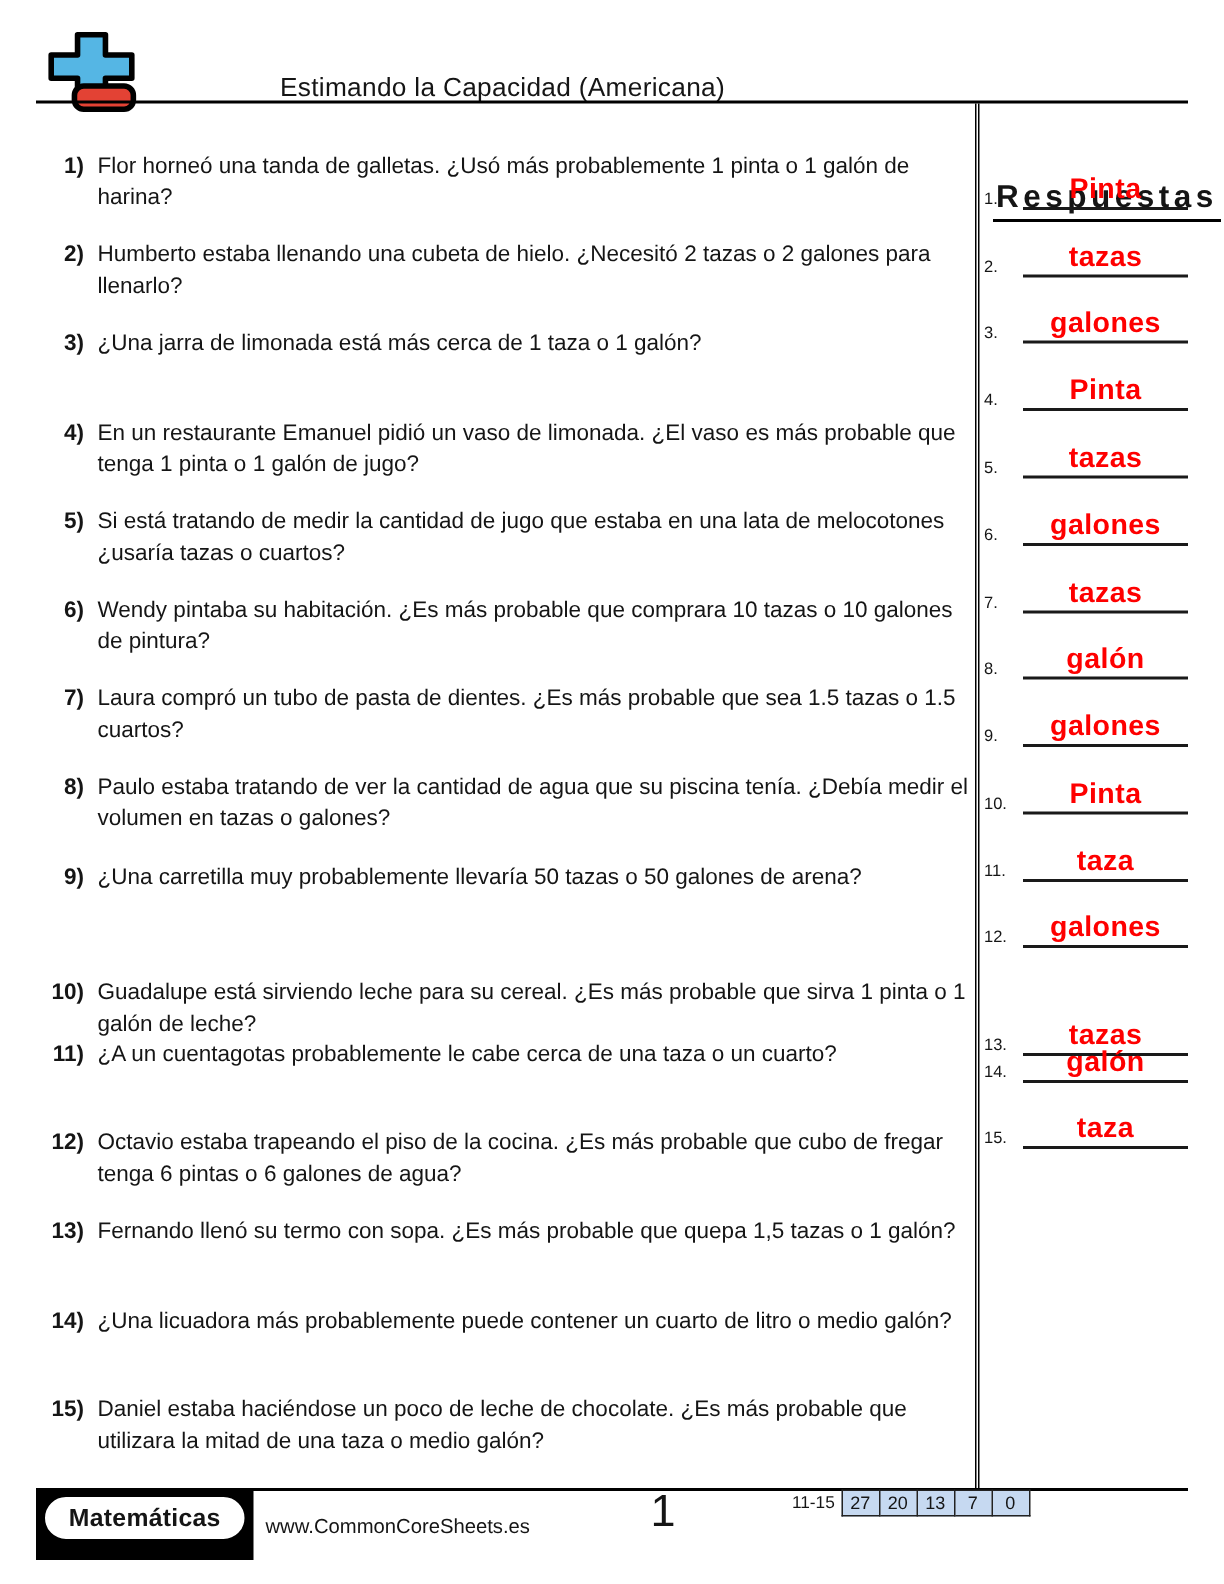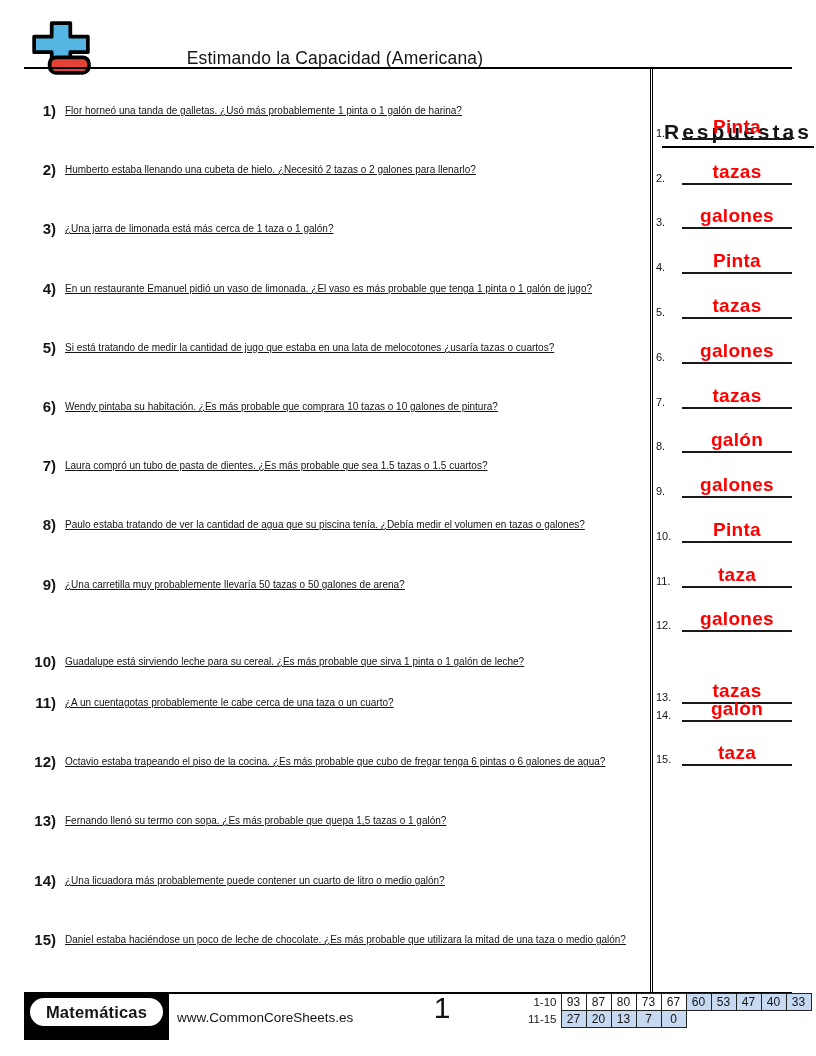--- a/index.html
+++ b/index.html
@@ -23,21 +23,21 @@
   .instruction{position:absolute;left:24px;top:73px;font-size:14.5px;font-weight:bold;}
 
   
   .vsep{position:absolute;left:650px;top:69px;height:924px;width:3px;
         border-left:1.7px solid #000;border-right:1.7px solid #000;}
 
   
   .q{position:absolute;left:24px;width:622px;display:flex;}
   .q-num{width:32px;min-width:32px;text-align:right;font-weight:bold;
          font-size:15px;line-height:21px;margin-right:9px;}
-  .q-text{font-size:10px;line-height:21px;width:581px;text-decoration:underline;}
+  .q-text{font-size:15px;line-height:21px;width:581px;}
 
   
   .answers-title{position:absolute;left:662px;top:76px;width:128px;text-align:center;}
   .answers-title span{display:inline-block;font-size:21px;font-weight:bold;
         letter-spacing:3px;border-bottom:2.2px solid #000;padding:0 2px 2px 2px;margin-top:44px;}
   .a{position:absolute;left:656px;width:136px;height:28px;}
   .a-num{position:absolute;left:0;bottom:1px;font-size:11px;}
   .a-line{position:absolute;left:26px;bottom:0;width:110px;height:100%;
           border-bottom:2px solid #1a1a1a;display:flex;align-items:flex-end;justify-content:center;}
   .a-val{color:var(--answer_red);font-weight:bold;font-size:19px;line-height:23px;letter-spacing:.3px;}
@@ -230,33 +230,20 @@
 
   <div class="footer-rule"></div>
   <div class="brand-box">
     <div class="brand-pill">Matemáticas</div>
   </div>
   <div class="website">www.CommonCoreSheets.es</div>
   <div class="page-num">1</div>
 
   <table class="score">
     <tbody>
-        <tr>
-      <td class="lbl">1-10</td>
-      <td class="c">93</td>
-      <td class="c">87</td>
-      <td class="c">80</td>
-      <td class="c">73</td>
-      <td class="c">67</td>
-      <td class="c blue">60</td>
-      <td class="c blue">53</td>
-      <td class="c blue">47</td>
-      <td class="c blue">40</td>
-      <td class="c blue">33</td>
-    </tr>
     <tr>
       <td class="lbl">11-15</td>
       <td class="c blue">27</td>
       <td class="c blue">20</td>
       <td class="c blue">13</td>
       <td class="c blue">7</td>
       <td class="c blue">0</td>
     </tr>
   </tbody>
     </table>

